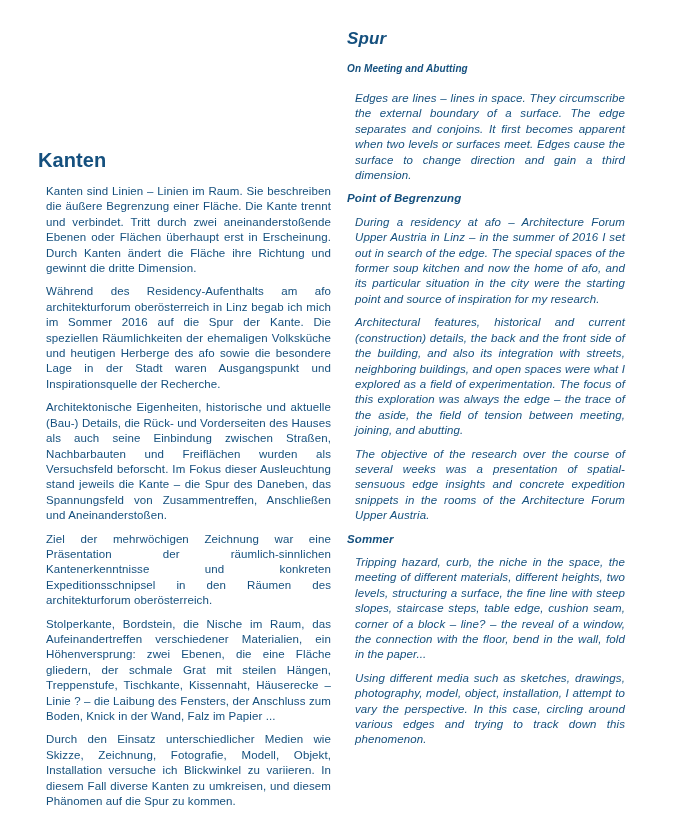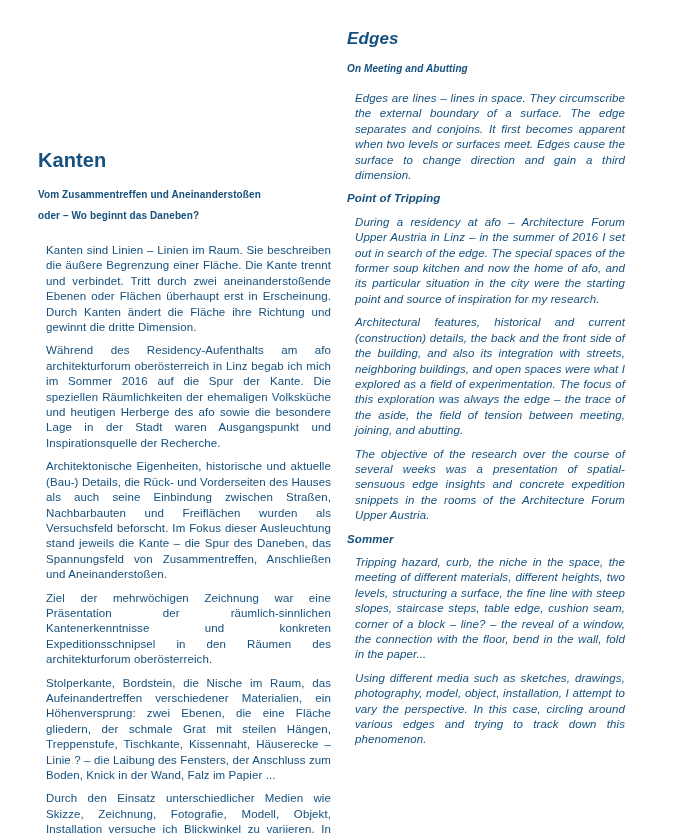--- a/index.html
+++ b/index.html
@@ -72,45 +72,41 @@
   }
 </style>
 </head>
 <body>
 
 <div class="page">
 
   <div class="col col-left" lang="de">
     <h1 class="doc-title">Kanten</h1>
 
-    <h2 class="doc-subtitle">
-      <span class="subtitle-line">Vom Zusammentreffen und Aneinanderstoßen</span>
-      <span class="subtitle-line">oder – Wo beginnt das Daneben?</span>
-    </h2>
 
     <p class="body-par">Kanten sind Linien – Linien im Raum. Sie beschreiben die äußere Begrenzung einer Fläche. Die Kante trennt und verbindet. Tritt durch zwei aneinanderstoßende Ebenen oder Flächen überhaupt erst in Erscheinung. Durch Kanten ändert die Fläche ihre Richtung und gewinnt die dritte Dimension.</p>
 
     <p class="body-par">Während des Residency-Aufenthalts am afo architekturforum oberösterreich in Linz begab ich mich im Sommer 2016 auf die Spur der Kante. Die speziellen Räumlichkeiten der ehemaligen Volksküche und heutigen Herberge des afo sowie die besondere Lage in der Stadt waren Ausgangspunkt und Inspirationsquelle der Recherche.</p>
     <p class="body-par">Architektonische Eigenheiten, historische und aktuelle (Bau-) Details, die Rück- und Vorderseiten des Hauses als auch seine Einbindung zwischen Straßen, Nachbarbauten und Freiflächen wurden als Versuchsfeld beforscht. Im Fokus dieser Ausleuchtung stand jeweils die Kante – die Spur des Daneben, das Spannungsfeld von Zusammentreffen, Anschließen und Aneinanderstoßen.</p>
     <p class="body-par">Ziel der mehrwöchigen Zeichnung war eine Präsentation der räumlich-sinnlichen Kantenerkenntnisse und konkreten Expeditionsschnipsel in den Räumen des architekturforum oberösterreich.</p>
 
     <p class="body-par">Stolperkante, Bordstein, die Nische im Raum, das Aufeinandertreffen verschiedener Materialien, ein Höhenversprung: zwei Ebenen, die eine Fläche gliedern, der schmale Grat mit steilen Hängen, Treppenstufe, Tischkante, Kissennaht, Häuserecke – Linie ? – die Laibung des Fensters, der Anschluss zum Boden, Knick in der Wand, Falz im Papier ...</p>
     <p class="body-par">Durch den Einsatz unterschiedlicher Medien wie Skizze, Zeichnung, Fotografie, Modell, Objekt, Installation versuche ich Blickwinkel zu variieren. In diesem Fall diverse Kanten zu umkreisen, und diesem Phänomen auf die Spur zu kommen.</p>
   </div>
 
   <div class="col col-right" lang="en">
-    <h1 class="doc-title">Edges</h1>
+    <h1 class="doc-title">Spur</h1>
 
     <h2 class="doc-subtitle">
       <span class="subtitle-line">On Meeting and Abutting</span>
     </h2>
 
     <p class="body-par">Edges are lines – lines in space. They circumscribe the external boundary of a surface. The edge separates and conjoins. It first becomes apparent when two levels or surfaces meet. Edges cause the surface to change direction and gain a third dimension.</p>
 
-    <h3 class="section-heading">Point of Tripping</h3>
+    <h3 class="section-heading">Point of Begrenzung</h3>
     <p class="body-par">During a residency at afo – Architecture Forum Upper Austria in Linz – in the summer of 2016 I set out in search of the edge. The special spaces of the former soup kitchen and now the home of afo, and its particular situation in the city were the starting point and source of inspiration for my research.</p>
     <p class="body-par">Architectural features, historical and current (construction) details, the back and the front side of the building, and also its integration with streets, neighboring buildings, and open spaces were what I explored as a field of experimentation. The focus of this exploration was always the edge – the trace of the aside, the field of tension between meeting, joining, and abutting.</p>
     <p class="body-par">The objective of the research over the course of several weeks was a presentation of spatial-sensuous edge insights and concrete expedition snippets in the rooms of the Architecture Forum Upper Austria.</p>
 
     <h3 class="section-heading">Sommer</h3>
     <p class="body-par">Tripping hazard, curb, the niche in the space, the meeting of different materials, different heights, two levels, structuring a surface, the fine line with steep slopes, staircase steps, table edge, cushion seam, corner of a block – line? – the reveal of a window, the connection with the floor, bend in the wall, fold in the paper...</p>
     <p class="body-par">Using different media such as sketches, drawings, photography, model, object, installation, I attempt to vary the perspective. In this case, circling around various edges and trying to track down this phenomenon.</p>
   </div>
 
 </div>

